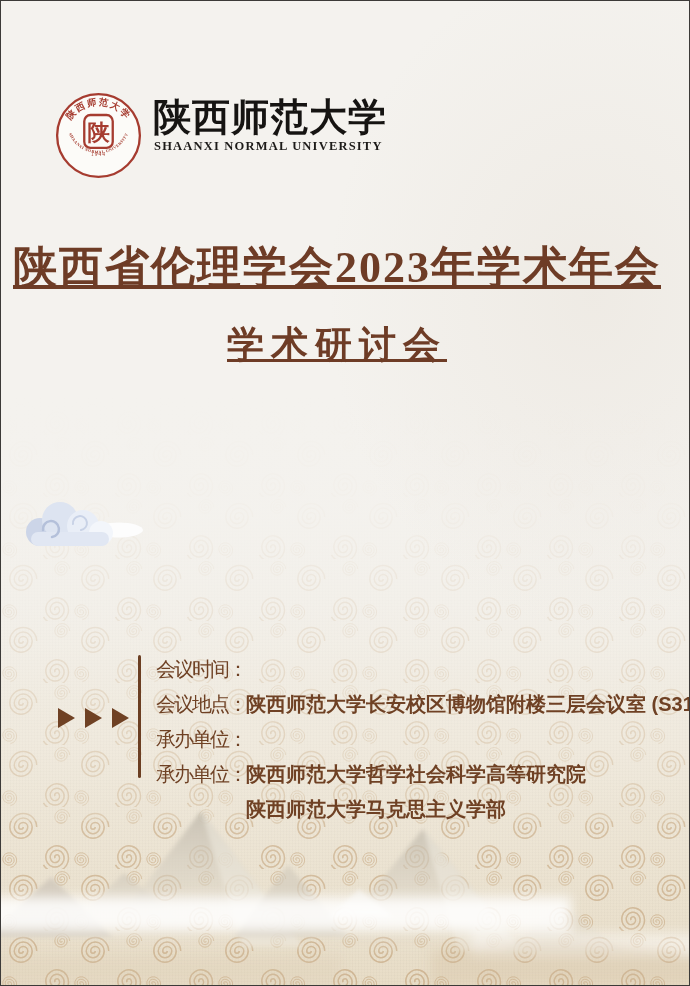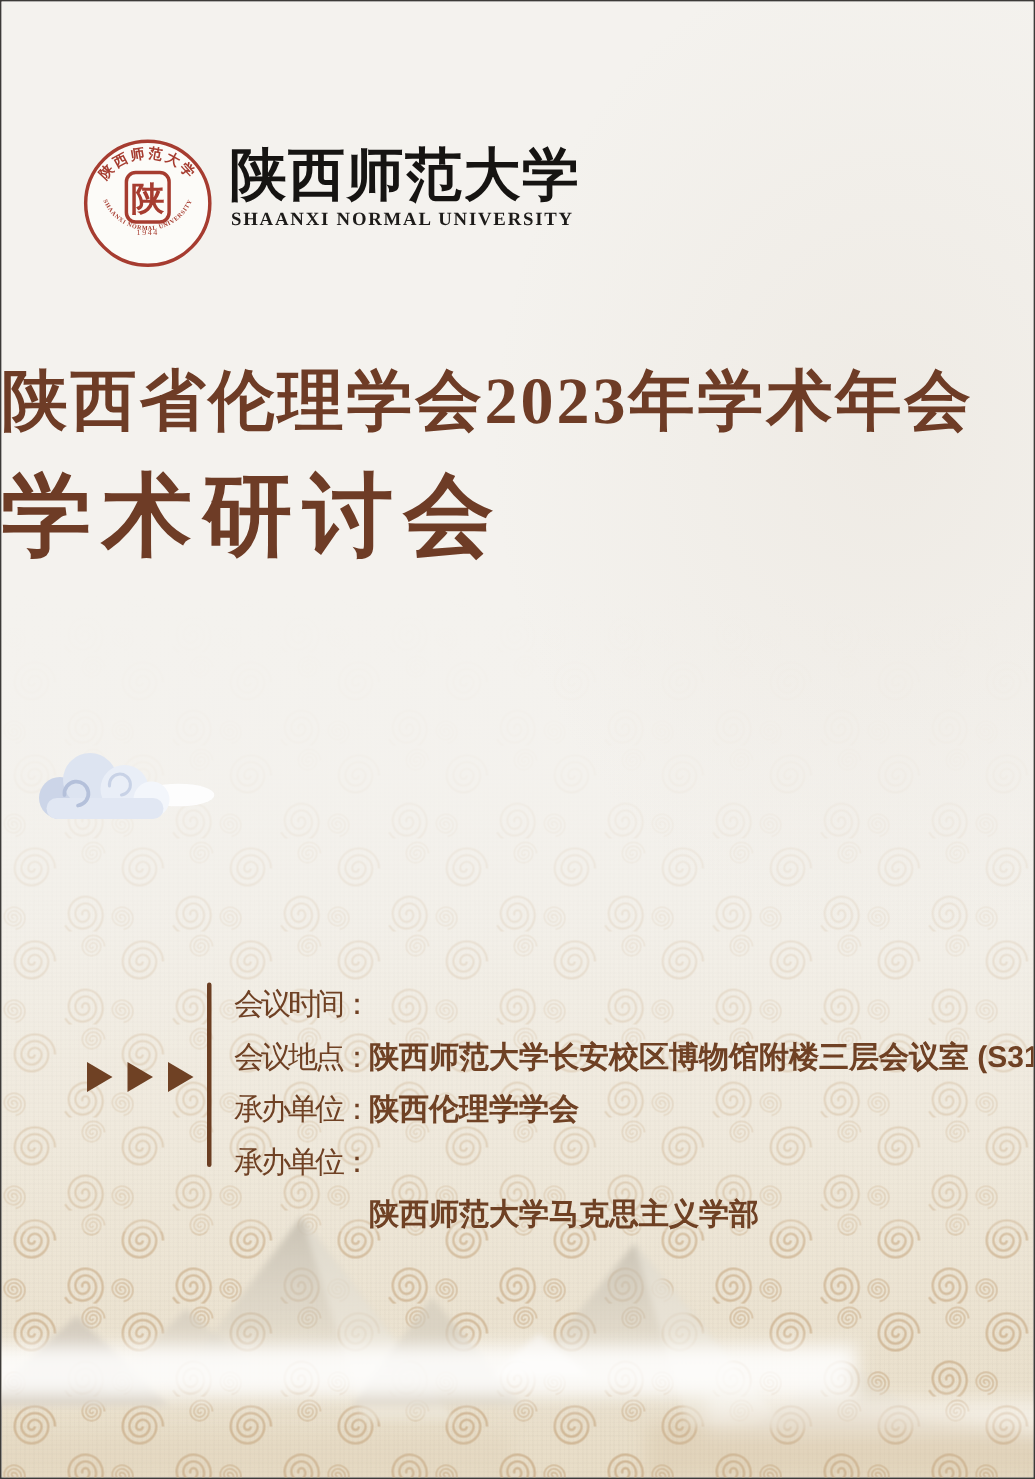--- a/index.html
+++ b/index.html
@@ -46,26 +46,26 @@
     letter-spacing:1px;white-space:nowrap;
   }
   .name-en{
     position:absolute;left:153px;top:138px;
     font-family:"Liberation Serif","DejaVu Serif",serif;
     font-weight:700;font-size:12.5px;color:#1d1b19;letter-spacing:1.2px;white-space:nowrap;
   }
 
   .title{
     position:absolute;left:0;right:16px;top:228px;z-index:5;
-    color:#6e3c26;
-    font-family:"Liberation Serif","DejaVu Serif",serif;font-weight:700;
+    text-align:center;color:#6e3c26;
+    font-family:"Liberation Serif","DejaVu Serif",serif;font-weight:700;text-decoration:underline;
   }
   .title .t1{font-size:44px;line-height:77px;letter-spacing:2px;white-space:nowrap;}
   .title .t2{font-size:44px;line-height:77px;letter-spacing:3px;white-space:nowrap;}
-  .title .t3{font-size:60px;line-height:77px;letter-spacing:7px;white-space:nowrap;}
+  .title .t3{font-size:37px;line-height:77px;letter-spacing:7px;white-space:nowrap;}
 
   .cloud{position:absolute;left:12px;top:489px;z-index:4;}
 
   .details{position:absolute;left:155px;top:651px;z-index:6;}
   .detail-row{display:flex;align-items:center;height:35px;white-space:nowrap;}
   .detail-label{
     display:inline-block;width:90px;letter-spacing:-2px;
     font-weight:400;font-size:20px;color:#6f4124;flex:0 0 90px;
   }
   .detail-value{font-weight:700;font-size:20px;color:#6f4124;letter-spacing:0;}
@@ -193,24 +193,24 @@
   <div class="details">
     <div class="detail-row">
       <span class="detail-label">会议时间：</span>
     </div>
     <div class="detail-row">
       <span class="detail-label">会议地点：</span>
       <span class="detail-value">陕西师范大学长安校区博物馆附楼三层会议室 (S314)</span>
     </div>
     <div class="detail-row">
       <span class="detail-label">承办单位：</span>
-      <span class="detail-value">陕西伦理学学会</span>
     </div>
     <div class="detail-row">
       <span class="detail-label">承办单位：</span>
+      <span class="detail-value">陕西师范大学哲学社会科学高等研究院</span>
     </div>
     <div class="detail-row">
       <span class="detail-label"></span>
       <span class="detail-value">陕西师范大学马克思主义学部</span>
     </div>
   </div>
 
 </div>
 
 </body></html>

